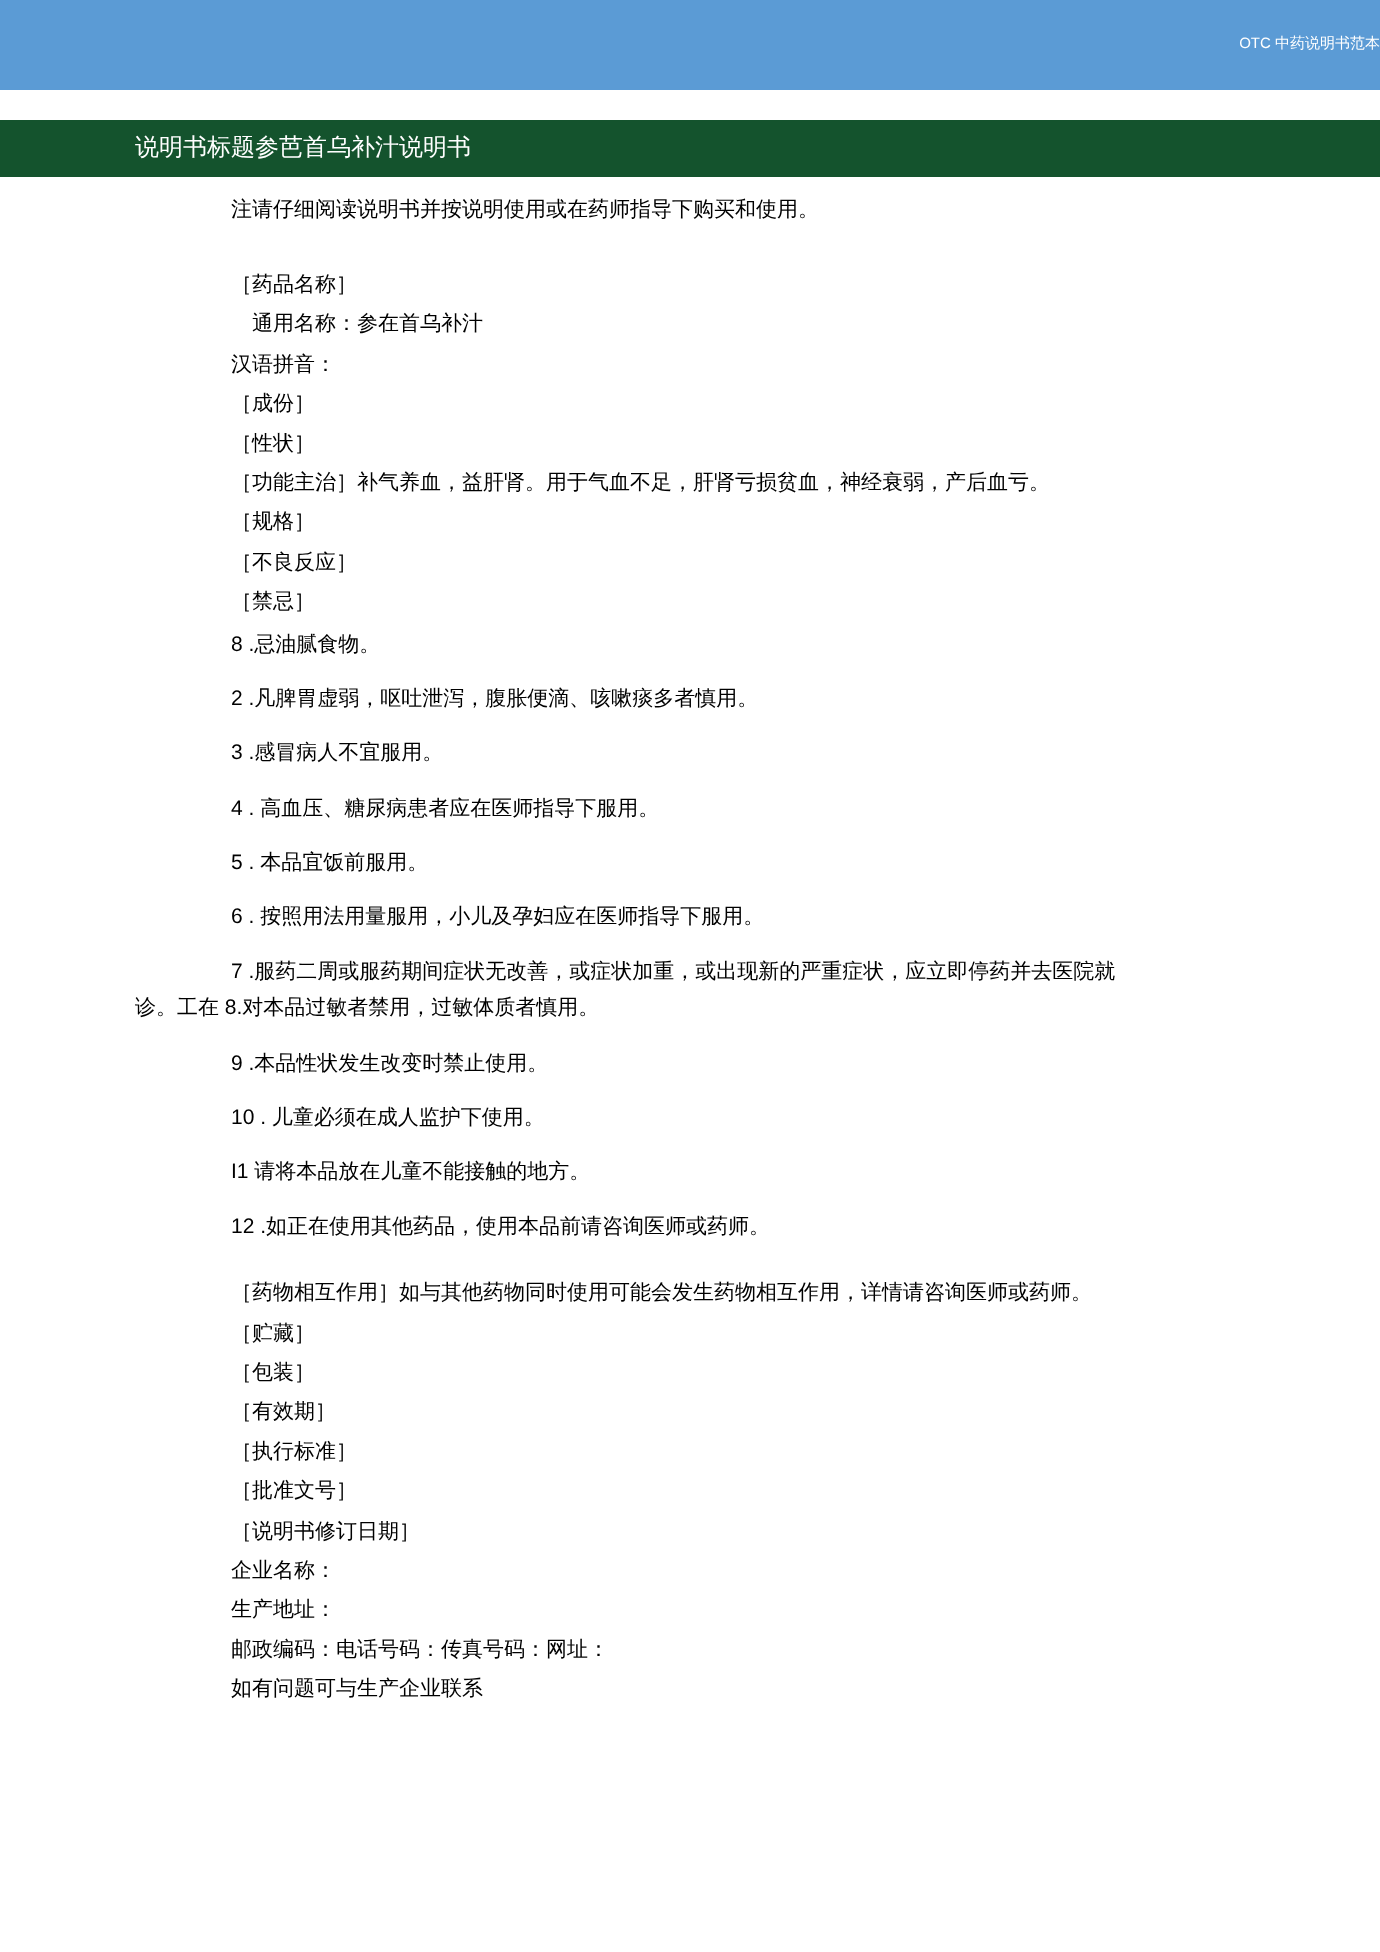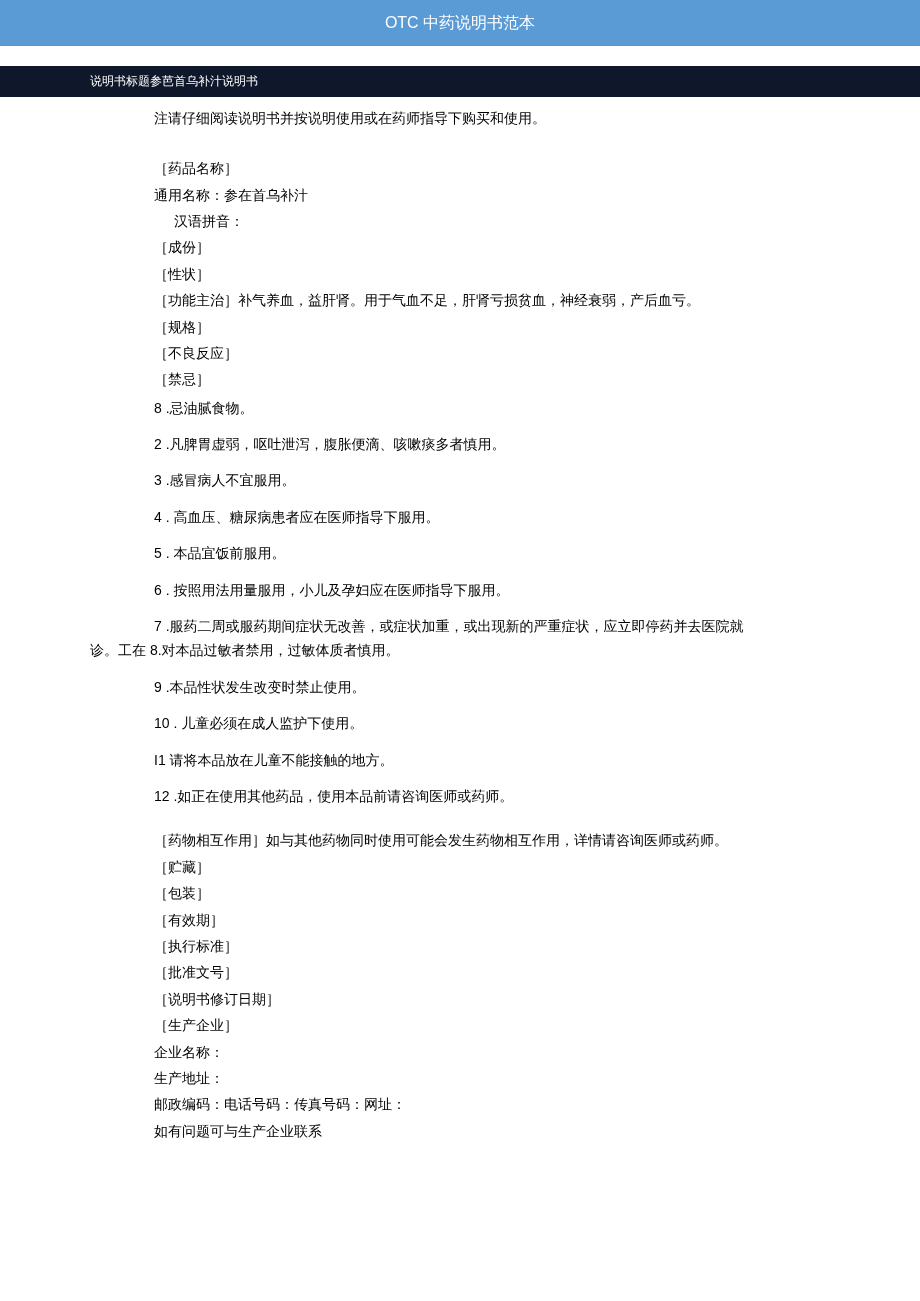--- a/index.html
+++ b/index.html
@@ -8,30 +8,30 @@
     height: 1301px;
     background: #ffffff;
     font-family: "Microsoft YaHei", "SimSun", sans-serif;
     font-size: 14px;
     color: #000000;
     line-height: 1.6;
   }
   .header-blue {
     background: #5b9bd5;
     color: #ffffff;
-    text-align: center;
-    padding: 10px 0;
-    font-size: 16px;
+    text-align: right;
+    padding: 22px 0;
+    font-size: 10px;
   }
   .subheader-blue {
-    background: #0f172a;
+    background: #14532d;
     color: #ffffff;
     text-align: left;
     padding: 6px 10px 6px 90px;
-    font-size: 12px;
+    font-size: 16px;
     margin-top: 20px;
   }
   .content {
     padding: 0 80px 0 90px;
   }
   .indent {
     padding-left: 64px;
   }
   .block {
     margin-top: 14px;
@@ -69,22 +69,22 @@
 <div class="subheader-blue">
   <span>说明书标题参芭首乌补汁说明书</span>
 </div>
 
 <div class="content">
 
   <div class="note-line">注请仔细阅读说明书并按说明使用或在药师指导下购买和使用。</div>
 
   <div class="block indent" style="margin-top:28px;">
     <div>［药品名称］</div>
-    <div style="margin-top:4px;">通用名称：参在首乌补汁</div>
-    <div style="margin-top:4px;margin-left:20px;">汉语拼音：</div>
+    <div style="margin-top:4px;margin-left:14px;">通用名称：参在首乌补汁</div>
+    <div style="margin-top:4px;">汉语拼音：</div>
     <div style="margin-top:4px;">［成份］</div>
     <div style="margin-top:4px;">［性状］</div>
     <div style="margin-top:4px;">［功能主治］补气养血，益肝肾。用于气血不足，肝肾亏损贫血，神经衰弱，产后血亏。</div>
     <div style="margin-top:4px;">［规格］</div>
     <div style="margin-top:4px;">［不良反应］</div>
     <div style="margin-top:4px;">［禁忌］</div>
   </div>
 
   <div class="num-item" style="margin-top:6px;">8  .忌油腻食物。</div>
   <div class="num-item">2  .凡脾胃虚弱，呕吐泄泻，腹胀便滴、咳嗽痰多者慎用。</div>
@@ -104,20 +104,19 @@
   <div class="num-item">12  .如正在使用其他药品，使用本品前请咨询医师或药师。</div>
 
   <div class="tail-lines" style="margin-top:22px;">
     <div>［药物相互作用］如与其他药物同时使用可能会发生药物相互作用，详情请咨询医师或药师。</div>
     <div>［贮藏］</div>
     <div>［包装］</div>
     <div>［有效期］</div>
     <div>［执行标准］</div>
     <div>［批准文号］</div>
     <div>［说明书修订日期］</div>
-    <div>［生产企业］</div>
     <div>企业名称：</div>
     <div>生产地址：</div>
     <div>邮政编码：电话号码：传真号码：网址：</div>
     <div>如有问题可与生产企业联系</div>
   </div>
 
 </div>
 
 </body></html>

